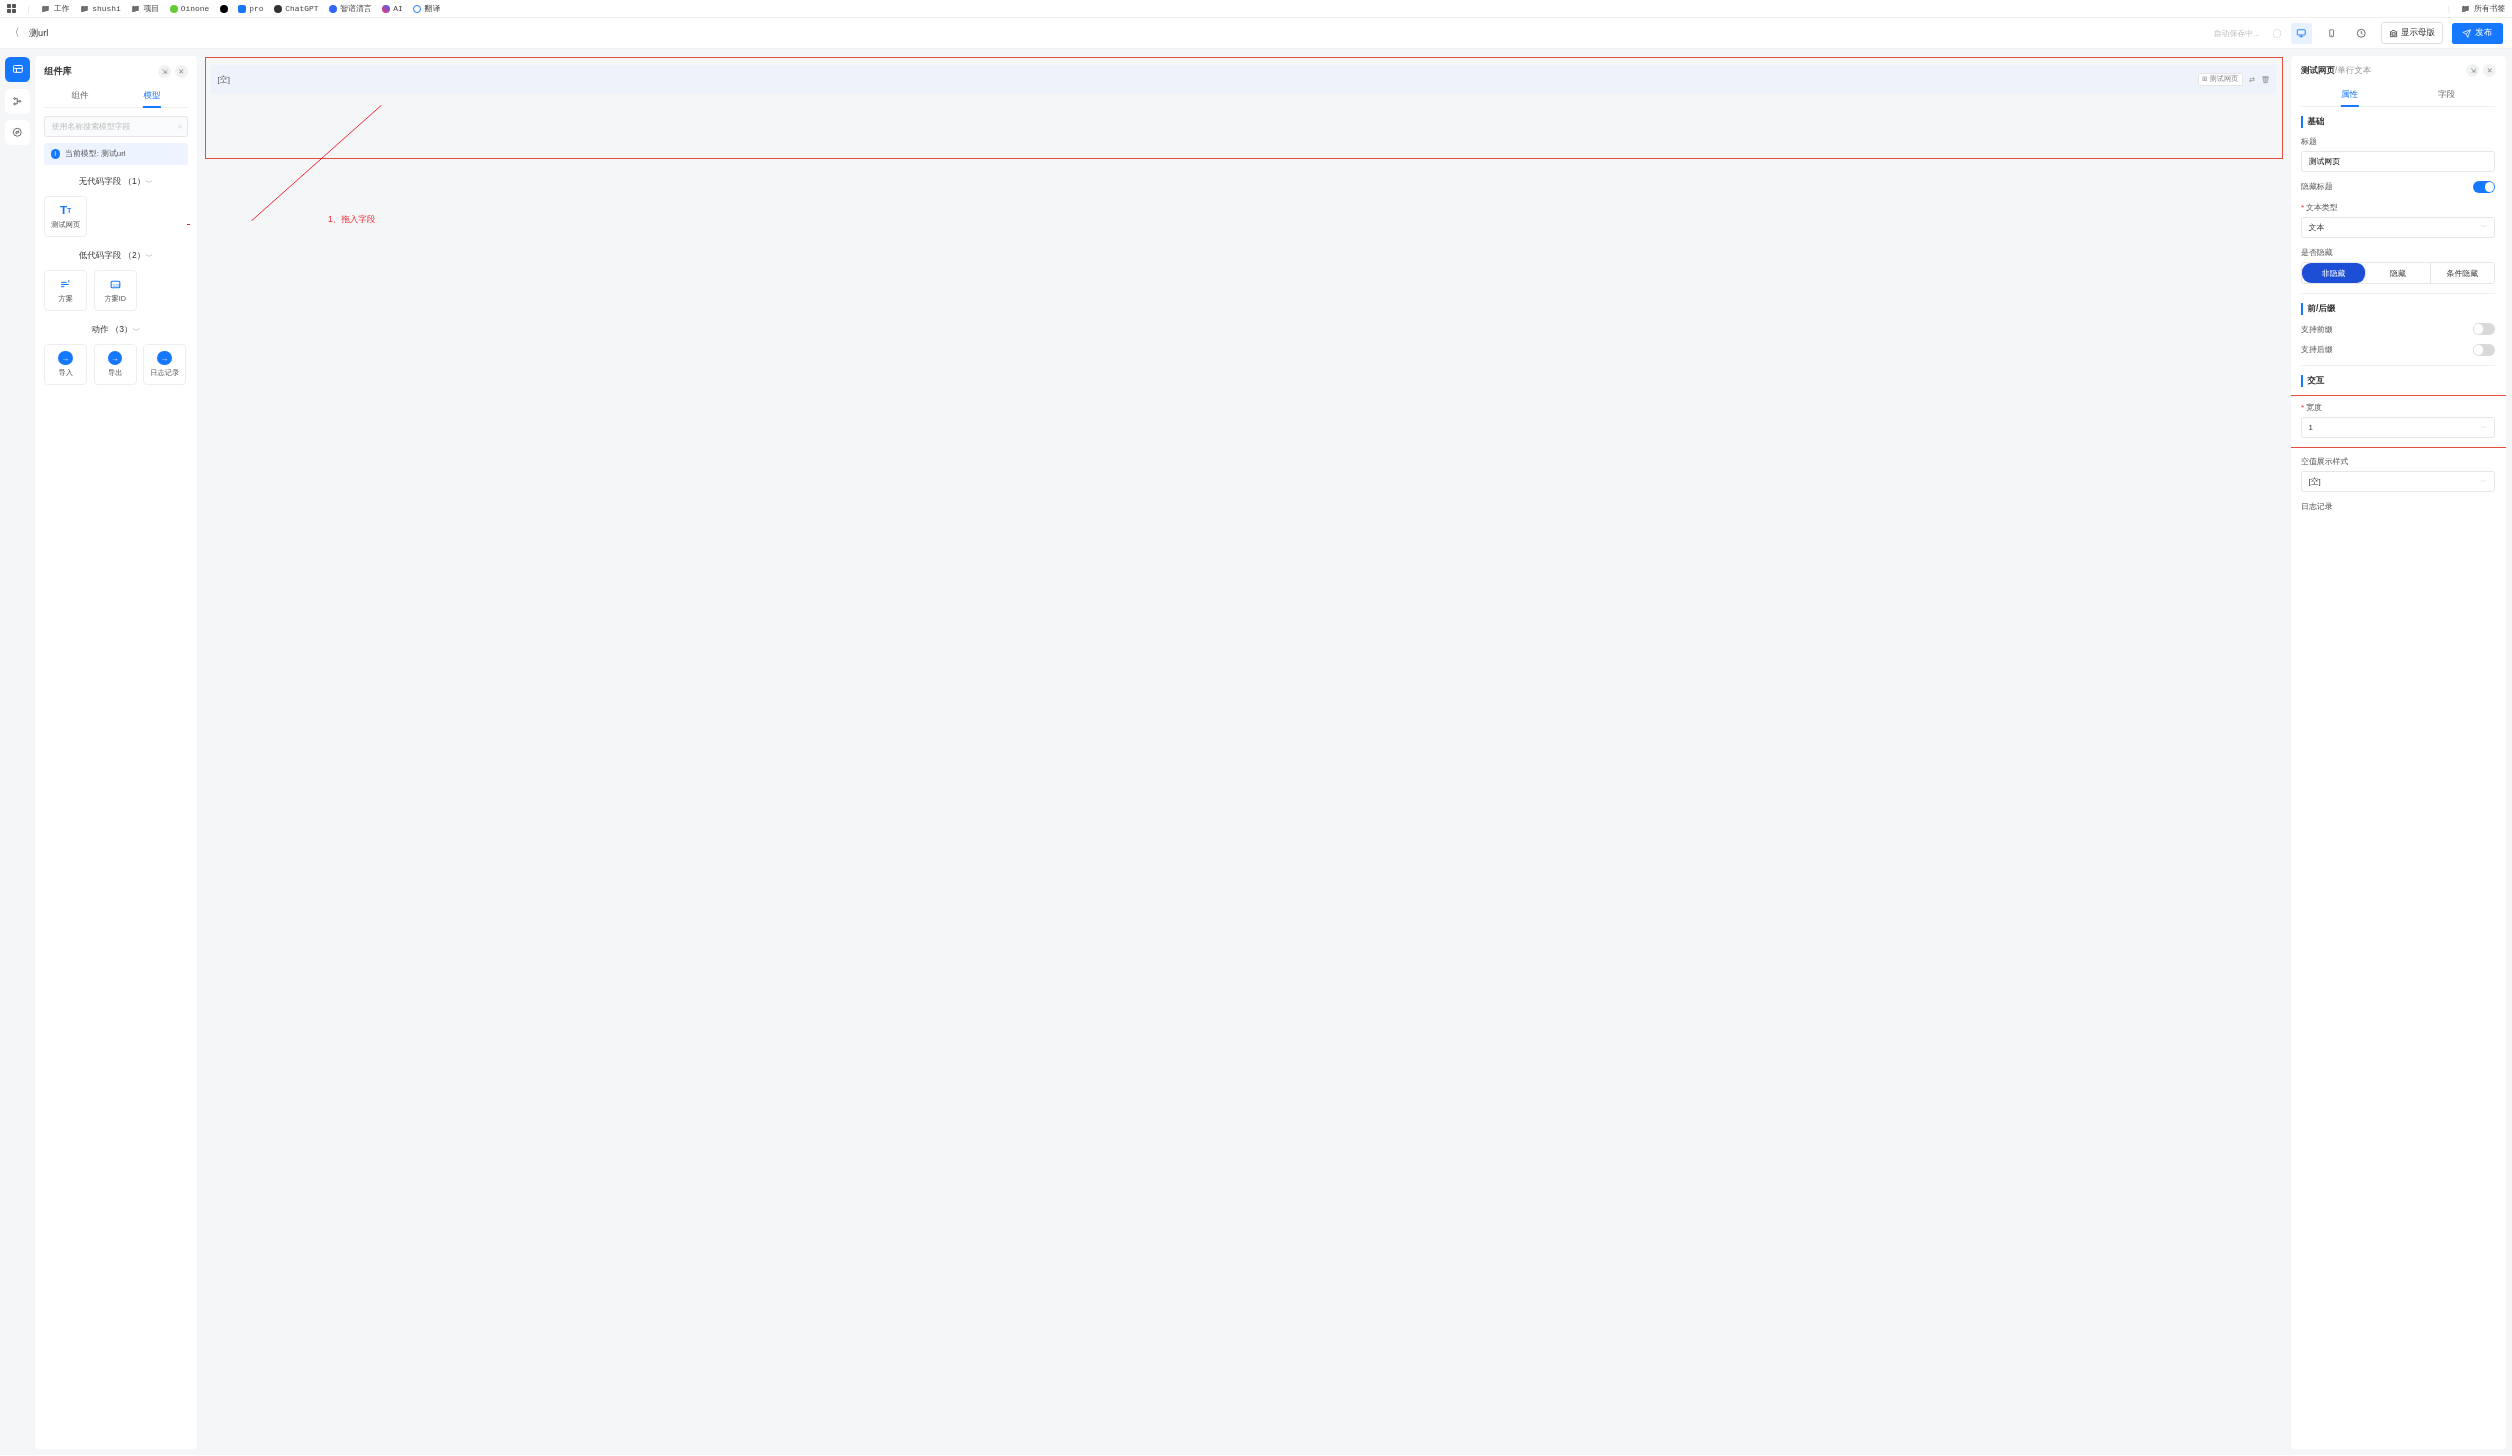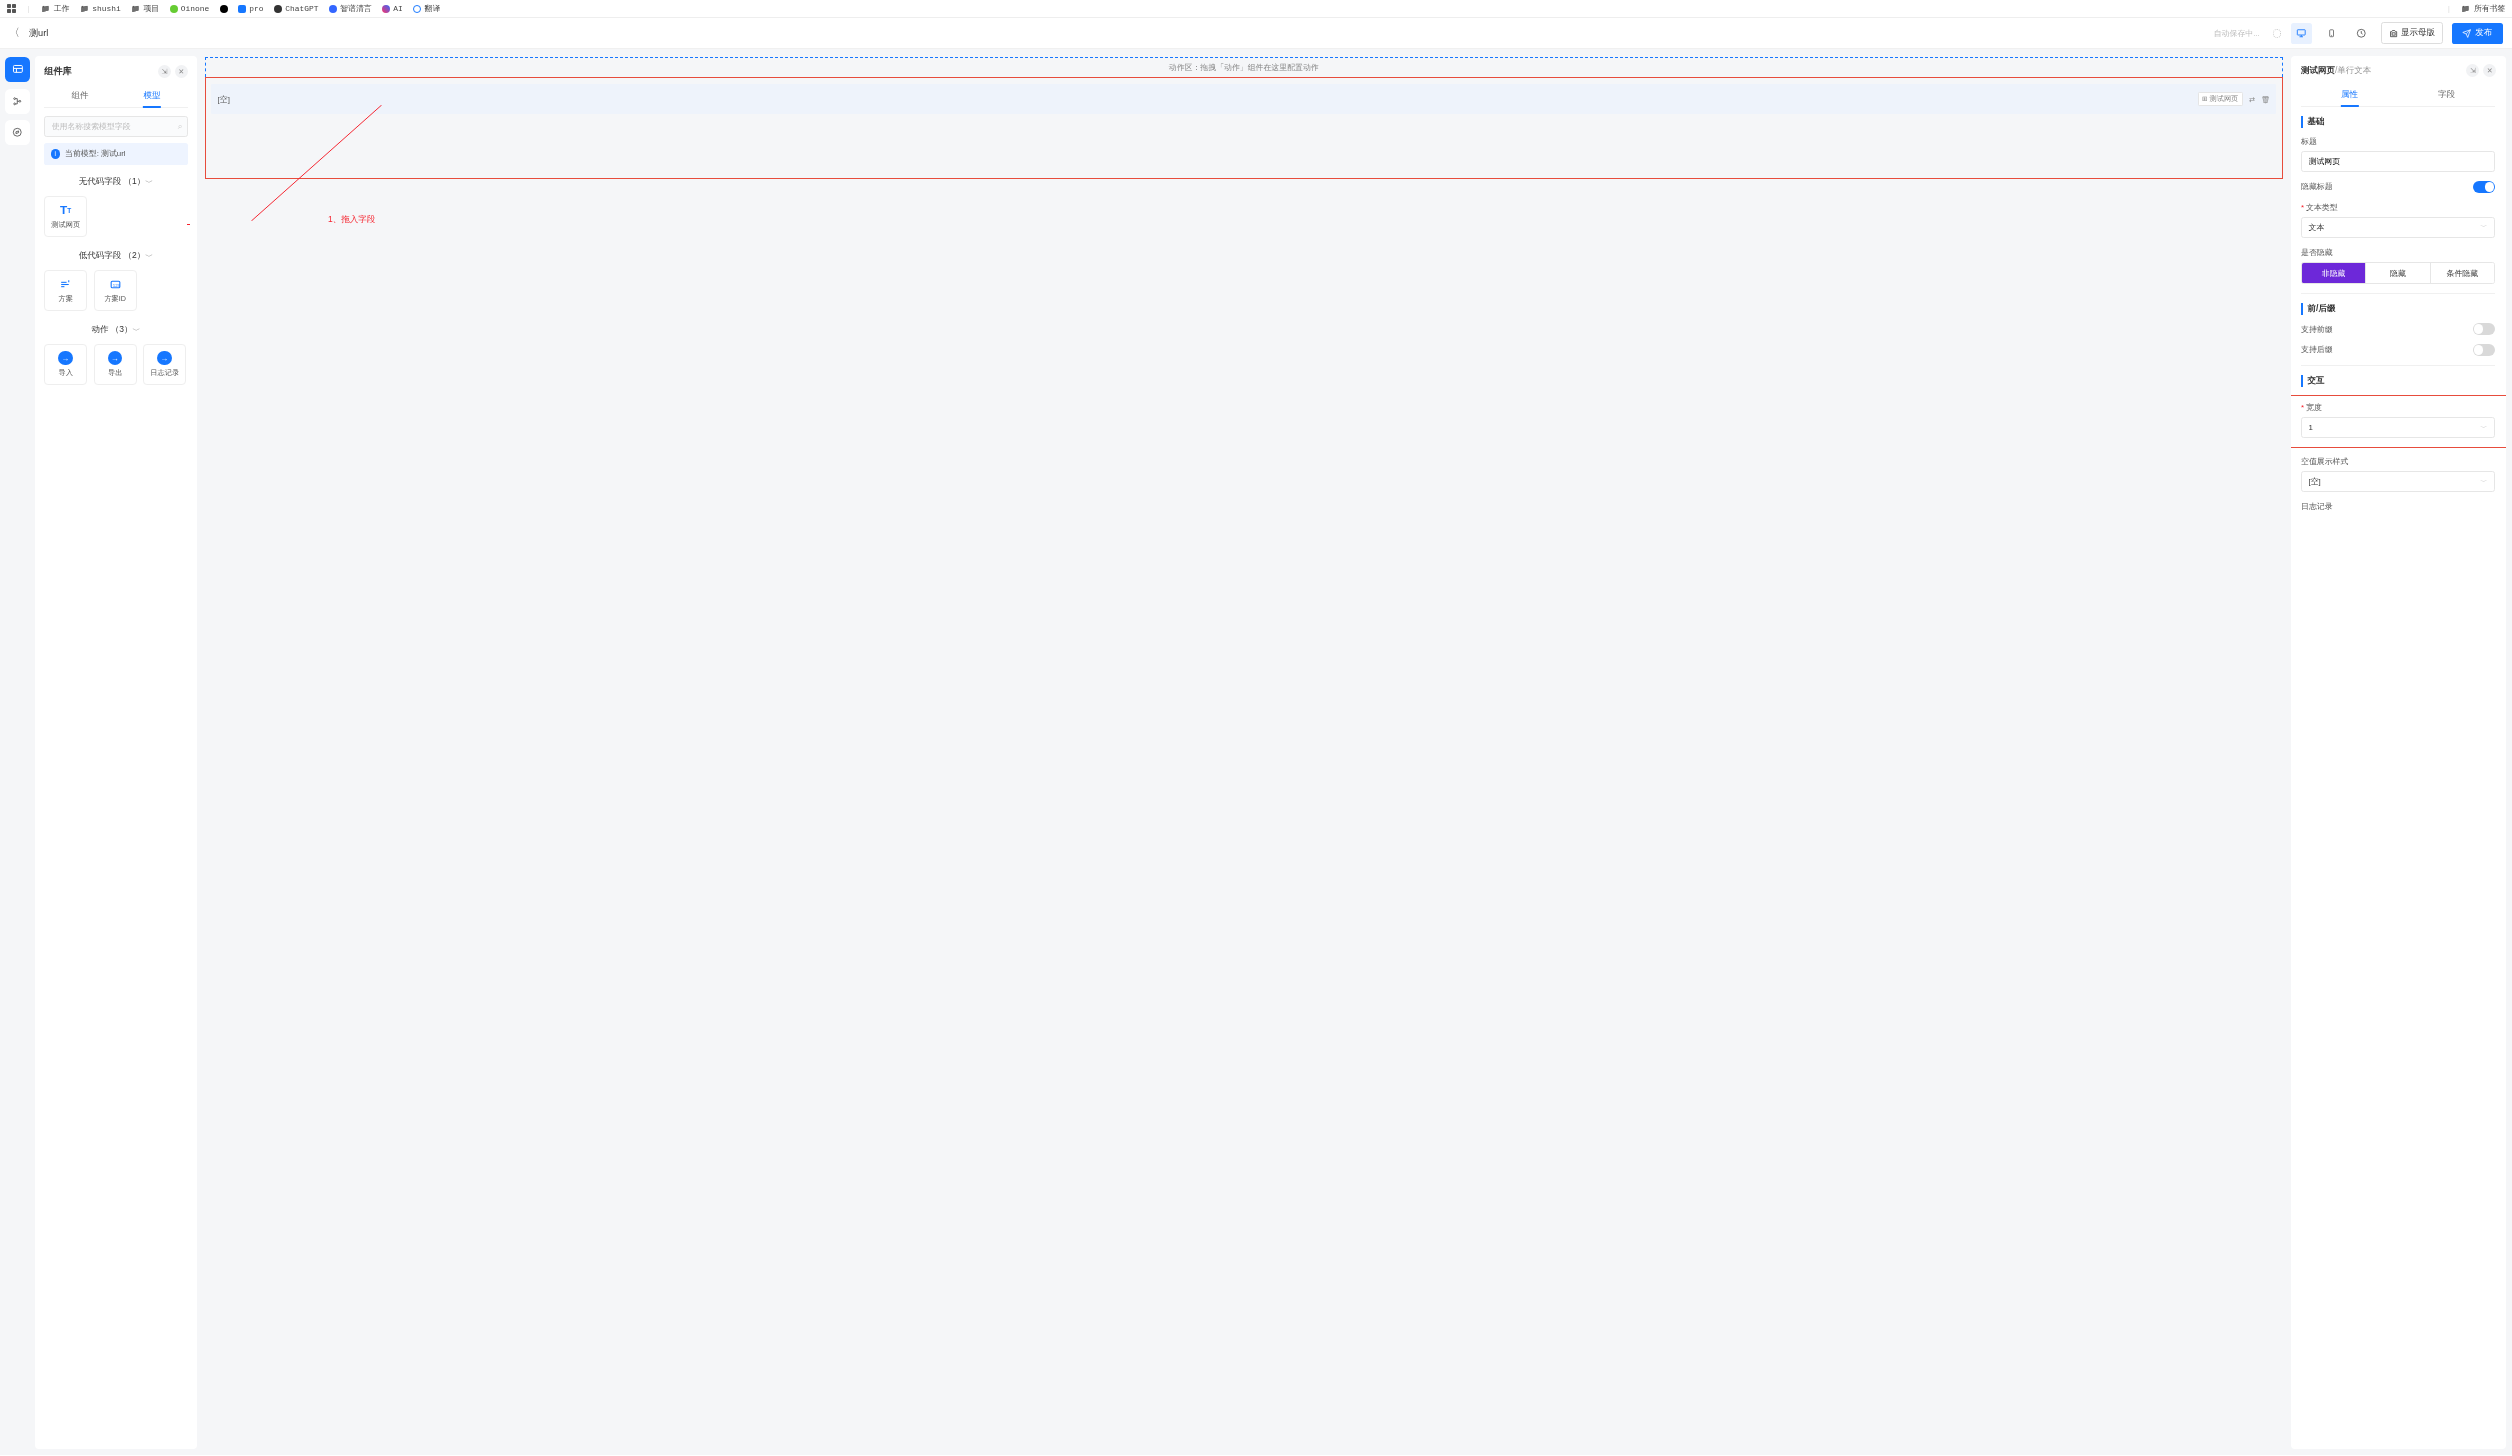--- a/index.html
+++ b/index.html
@@ -95,21 +95,21 @@
 .switch { width: 22px; height: 11.8px; border-radius: 6.5px; position: relative; cursor: pointer; }
 .switch.on { background: #1677ff; }
 .switch.off { background: #d9d9d9; }
 .switch .knob { width: 9.2px; height: 9.2px; border-radius: 50%; background: #fff; position: absolute; top: 1.3px; }
 .switch.on .knob { right: 1.3px; }
 .switch.off .knob { left: 1.3px; }
 
 .seg { display: flex; border: 0.7px solid #e6e6e6; border-radius: 2.6px; overflow: hidden; }
 .seg-item { flex: 1; text-align: center; padding: 4.6px 0; font-size: 7.9px; cursor: pointer; background: #fff; border-right: 0.7px solid #e6e6e6; }
 .seg-item:last-child { border-right: none; }
-.seg-item.active { background: #6d28d9; color: #fff; }
+.seg-item.active { background: #1d4ed8; color: #fff; border-radius: 9px; }
 
 .divider { height: 0.7px; background: #f0f0f0; margin: 9.2px 0; }
 .red-outline { border: 0.7px solid #e74c3c; border-left: none; border-right: none; padding: 6.5px 0 0; margin: 0 -10.5px; }
 .red-outline .inner { padding: 0 10.5px; }
 
 svg { display: block; }
 </style>
 </head>
 <body>
 
@@ -314,21 +314,20 @@
         <span>导出</span>
       </div>
       <div class="field-card">
         <div class="ico round">→</div>
         <span>日志记录</span>
       </div>
     </div>
   </div>
 
   <div class="canvas-wrap">
-    <div class="action-zone">动作区：拖拽「动作」组件在这里配置动作</div>
     <div class="red-box">
       <div class="field-row">
         <span>[空]</span>
         <div class="right">
           <div class="tag-box">
             <span class="tag-ico">⊞</span>
             <span>测试网页</span>
           </div>
           <span class="mini-ico">⇄</span>
           <span class="mini-ico">🗑</span>

